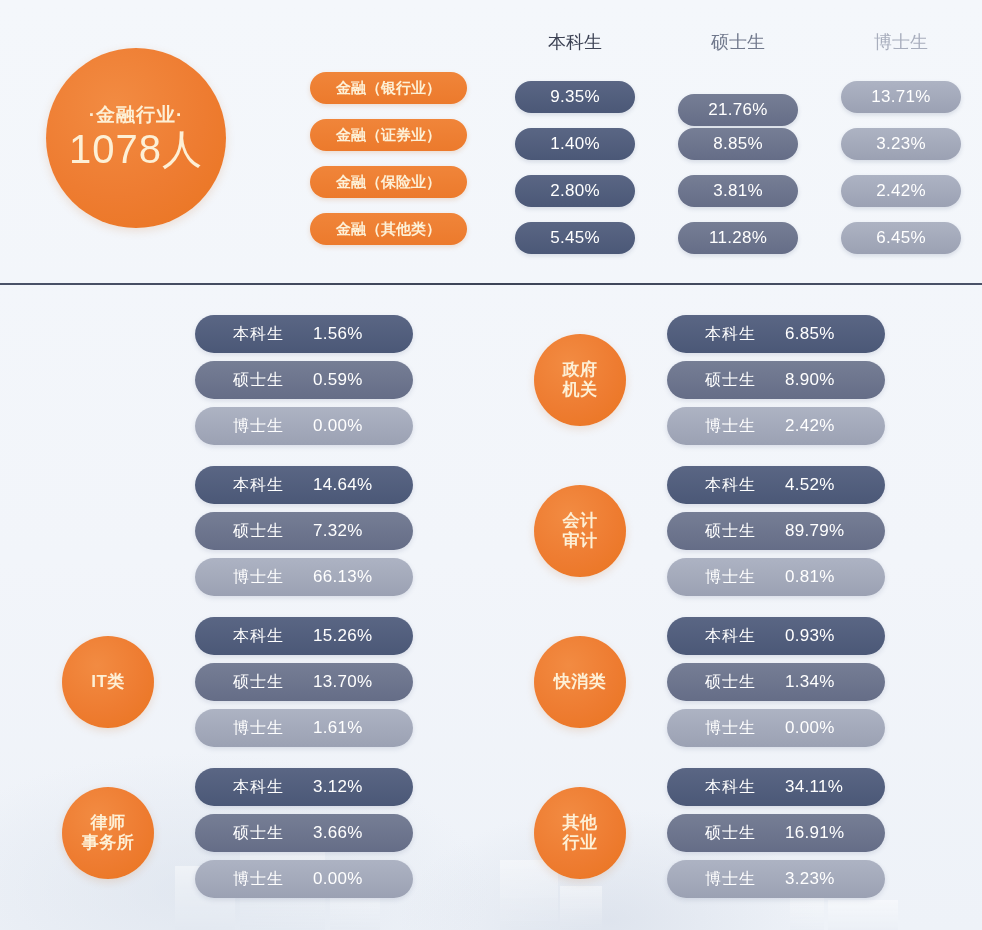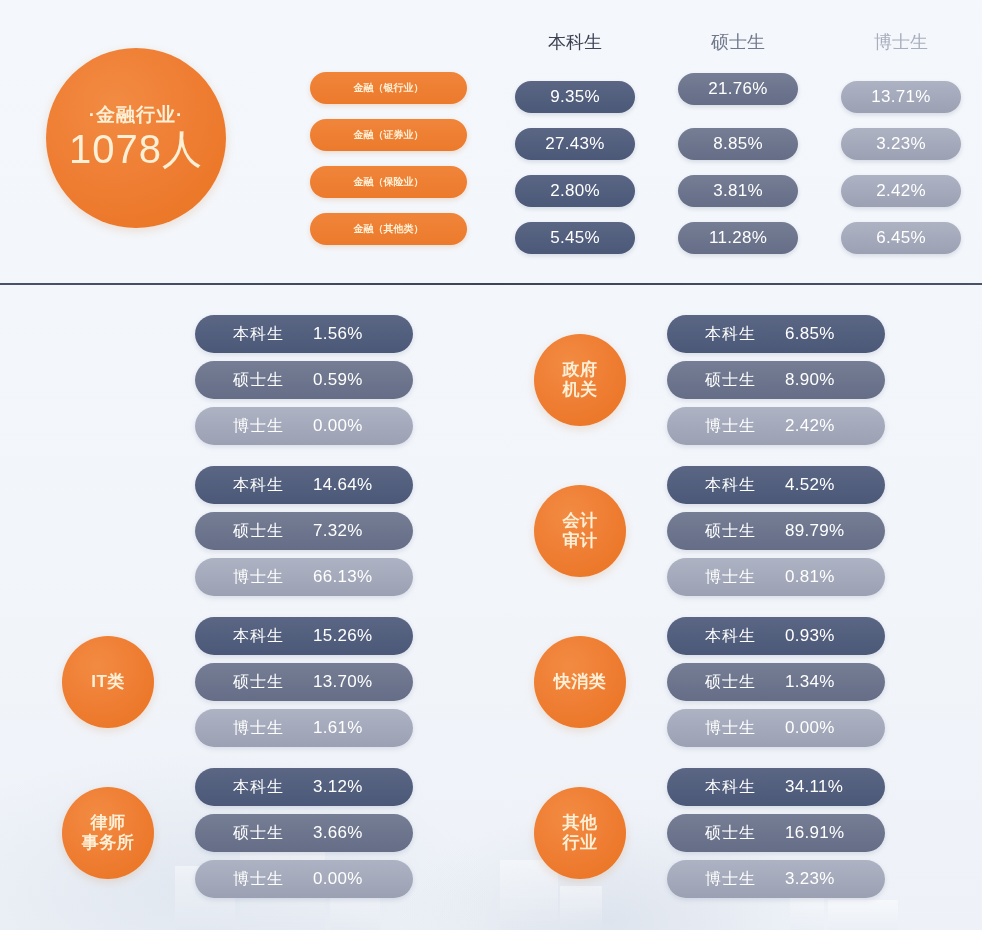--- a/index.html
+++ b/index.html
@@ -27,21 +27,21 @@
     box-shadow:0 3px 10px rgba(200,110,40,.18);
     display:flex; flex-direction:column; align-items:center; justify-content:center;
     color:#fdf0d6; text-align:center; line-height:1.1;
   }
   .fin-circle .t1{ font-size:19px; font-weight:700; letter-spacing:1px; }
   .fin-circle .t2{ font-size:40px; font-weight:400; margin-top:2px; letter-spacing:1px; }
 
   .fin-pill{
     position:absolute; left:310px; width:157px; height:32px; border-radius:16px;
     background:linear-gradient(180deg,#f0853a,#ec7a2c);
-    color:#fdf0d6; font-size:10px; font-weight:700;
+    color:#fdf0d6; font-size:15px; font-weight:700;
     display:flex; align-items:center; justify-content:center;
     box-shadow:0 2px 5px rgba(200,110,40,.2);
   }
 
   .col-head{
     position:absolute; width:120px; text-align:center;
     font-size:18px; font-weight:400; top:30px;
   }
   .ch-a{ left:515px; color:#3c4254; }
   .ch-b{ left:678px; color:#70788c; }
@@ -105,24 +105,24 @@
   <div class="fin-pill" style="top:72px">金融（银行业）</div>
   <div class="fin-pill" style="top:119px">金融（证券业）</div>
   <div class="fin-pill" style="top:166px">金融（保险业）</div>
   <div class="fin-pill" style="top:213px">金融（其他类）</div>
 
   <div class="col-head ch-a">本科生</div>
   <div class="col-head ch-b">硕士生</div>
   <div class="col-head ch-c">博士生</div>
 
   <div class="val-pill sh-a" style="left:515px; top:72px">9.35%</div>
-  <div class="val-pill sh-b" style="left:678px; top:64px">21.76%</div>
+  <div class="val-pill sh-b" style="left:678px; top:85px">21.76%</div>
   <div class="val-pill sh-c" style="left:841px; top:72px">13.71%</div>
 
-  <div class="val-pill sh-a" style="left:515px; top:119px">27.43%</div>
+  <div class="val-pill sh-a" style="left:515px; top:119px">1.40%</div>
   <div class="val-pill sh-b" style="left:678px; top:119px">8.85%</div>
   <div class="val-pill sh-c" style="left:841px; top:119px">3.23%</div>
 
   <div class="val-pill sh-a" style="left:515px; top:166px">2.80%</div>
   <div class="val-pill sh-b" style="left:678px; top:166px">3.81%</div>
   <div class="val-pill sh-c" style="left:841px; top:166px">2.42%</div>
 
   <div class="val-pill sh-a" style="left:515px; top:213px">5.45%</div>
   <div class="val-pill sh-b" style="left:678px; top:213px">11.28%</div>
   <div class="val-pill sh-c" style="left:841px; top:213px">6.45%</div>

